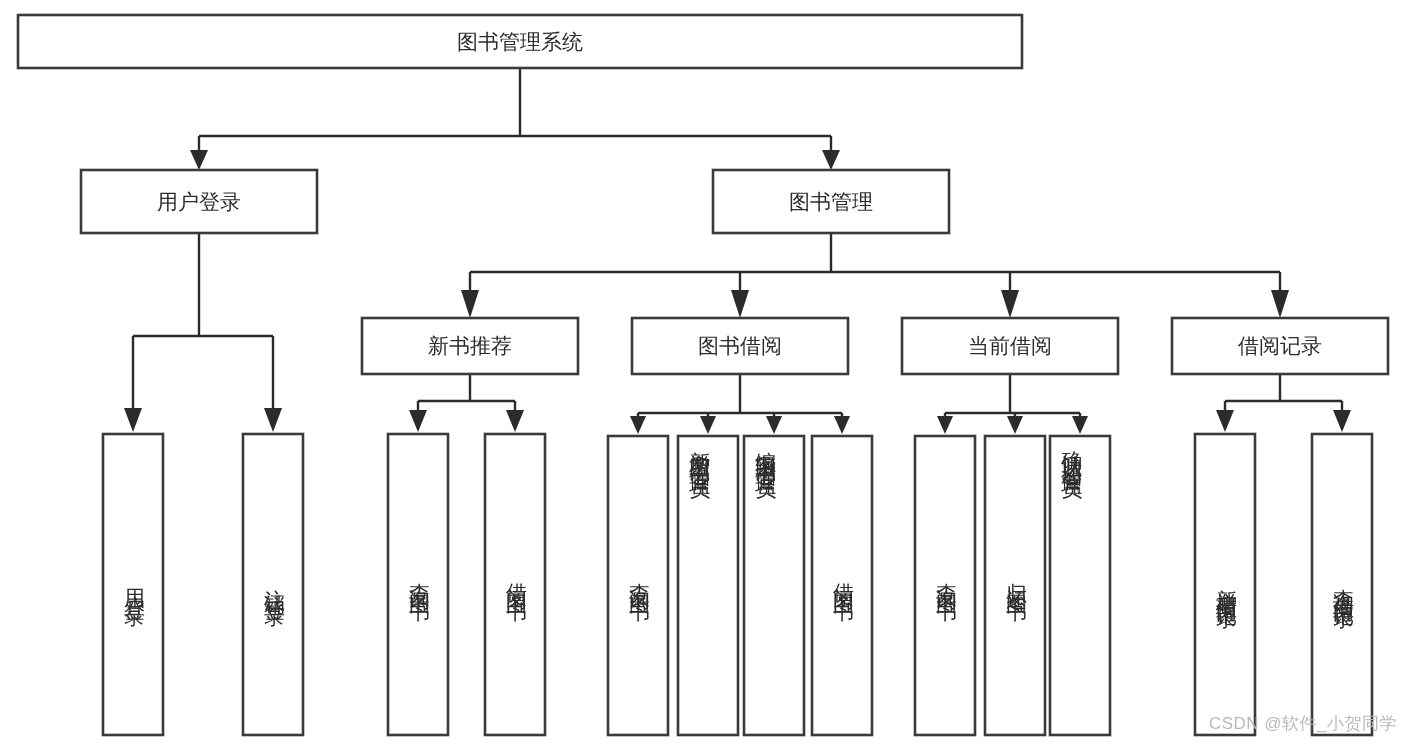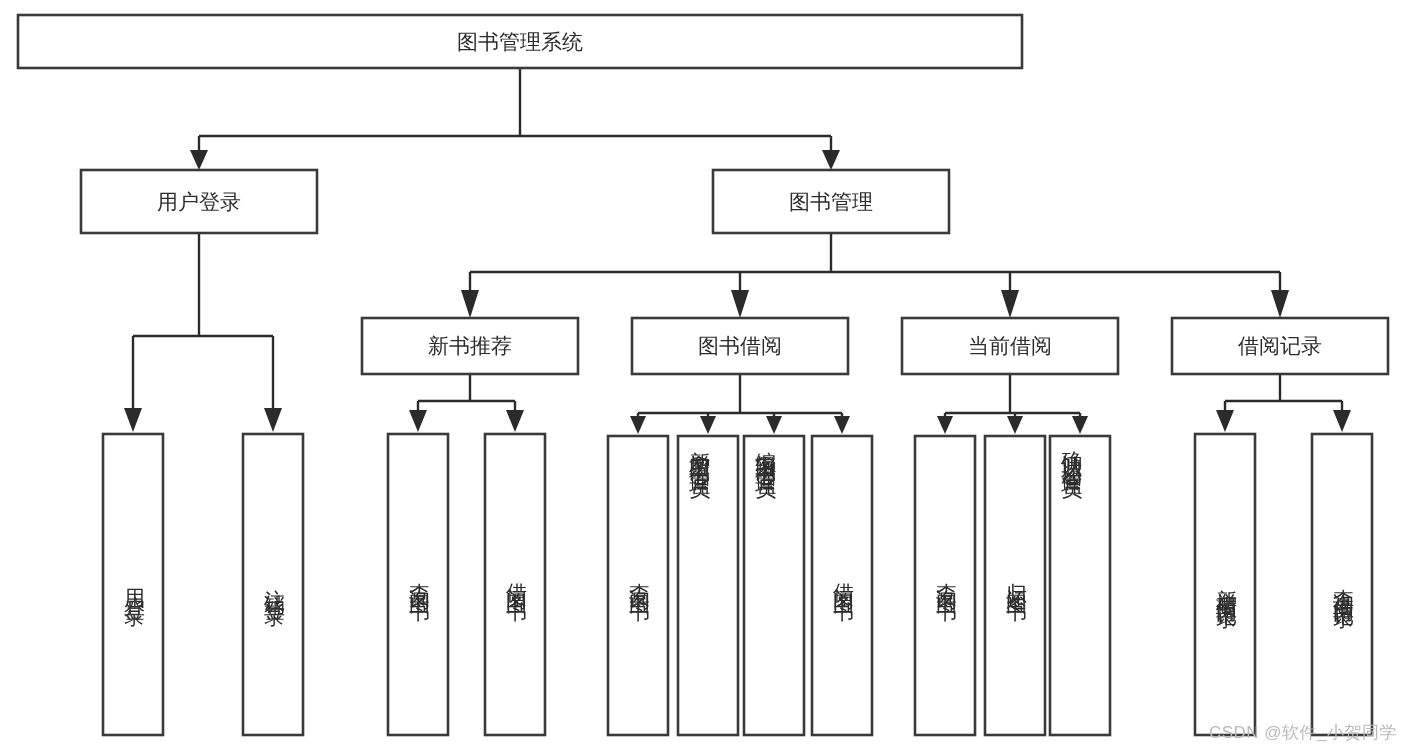--- a/index.html
+++ b/index.html
@@ -55,21 +55,21 @@
     font-family: "Liberation Sans", "DejaVu Sans", sans-serif;
     font-size: 21px;
     fill: #2c2c2c;
     text-anchor: middle;
     dominant-baseline: middle;
     white-space: pre;
   }
   .watermark-text {
     position: absolute;
     right: 8px;
-    bottom: 3px;
+    bottom: 12px;
     font-family: "Liberation Sans", "DejaVu Sans", sans-serif;
     font-size: 17px;
     color: #b9b9b9;
     letter-spacing: 0.5px;
     user-select: none;
     white-space: nowrap;
   }
 </style>
 </head>
 <body>

